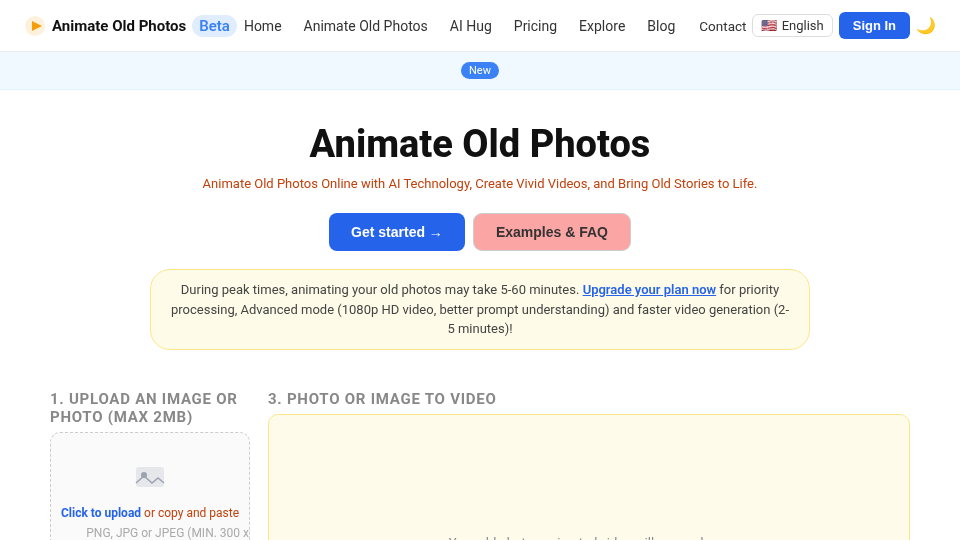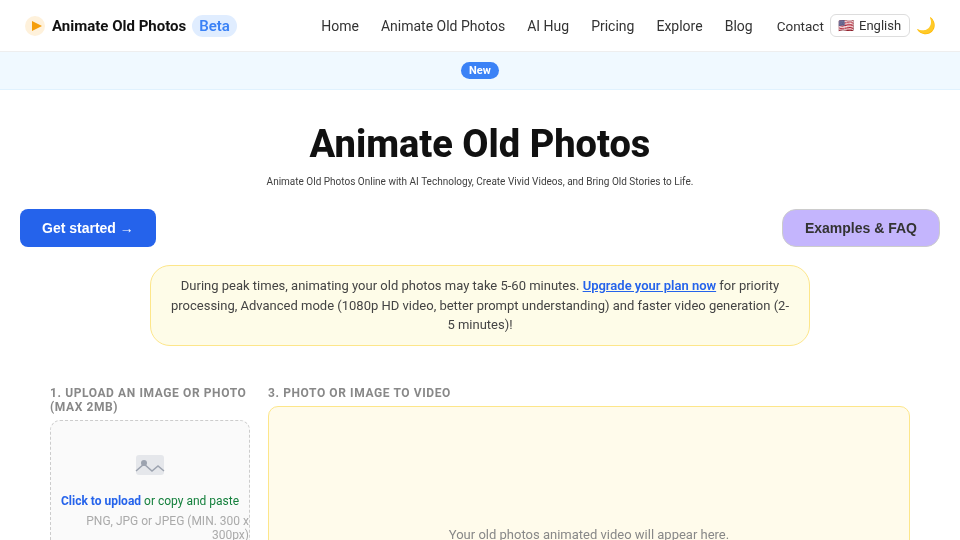--- a/index.html
+++ b/index.html
@@ -13,45 +13,45 @@
     .nav-links { display: flex; align-items: center; gap: 22px; font-size: 14px; color: #333; }
     .nav-links a { text-decoration: none; color: #333; }
     .nav-right { display: flex; align-items: center; gap: 6px; margin-left: 24px; }
     .nav-contact { font-size: 13.5px; color: #333; }
     .nav-lang { display: flex; align-items: center; gap: 4px; font-size: 13px; color: #333; border: 1px solid #ddd; border-radius: 6px; padding: 3px 8px; cursor: pointer; }
     .nav-signin { background: #2563eb; color: #fff; border: none; border-radius: 6px; padding: 6px 14px; font-size: 13px; font-weight: 600; cursor: pointer; }
     .nav-theme { font-size: 16px; cursor: pointer; color: #555; }
 
     
     .banner { background: #f0f9ff; border-bottom: 1px solid #e0f2fe; padding: 10px 0; text-align: center; display: flex; align-items: center; justify-content: center; gap: 8px; }
-    .banner-new { background: #3b82f6; color: #fff; font-size: 11px; font-weight: 700; padding: 2px 8px; border-radius: 999px; }
+    .banner-new { background: #3b82f6; color: #fff; font-size: 11px; font-weight: 400; padding: 2px 8px; border-radius: 999px; }
     .banner-text { font-size: 13px; color: #444; }
 
     
     .hero { text-align: center; padding: 32px 20px 18px; }
     .hero h1 { font-size: 38px; font-weight: 800; color: #111; margin-bottom: 10px; }
-    .hero p { font-size: 10px; color: #404040; margin-bottom: 22px; }
-    .hero-buttons { display: flex; gap: 8px; justify-content: space-between; margin-bottom: 18px; }
+    .hero p { font-size: 13px; color: #c2410c; margin-bottom: 22px; }
+    .hero-buttons { display: flex; gap: 8px; justify-content: center; margin-bottom: 18px; }
     .btn-primary { background: #2563eb; color: #fff; border: none; border-radius: 8px; padding: 10px 22px; font-size: 14px; font-weight: 600; cursor: pointer; display: flex; align-items: center; gap: 6px; }
-    .btn-secondary { background: #c4b5fd; color: #333; border: 1.5px solid #ccc; border-radius: 14px; padding: 10px 22px; font-size: 14px; font-weight: 600; cursor: pointer; }
+    .btn-secondary { background: #fca5a5; color: #333; border: 1.5px solid #ccc; border-radius: 9px; padding: 10px 22px; font-size: 14px; font-weight: 600; cursor: pointer; }
 
     
     .notice { background: #fefce8; border: 1px solid #fde68a; border-radius: 20px; padding: 10px 18px; max-width: 660px; margin: 0 auto 22px; font-size: 13px; color: #444; line-height: 1.5; }
     .notice a { color: #2563eb; text-decoration: underline; font-weight: 600; }
 
     
     .main-area { display: flex; gap: 18px; max-width: 900px; margin: 0 auto; padding: 0 20px 30px; }
 
     
     .left-panel { flex: 0 0 200px; display: flex; flex-direction: column; gap: 14px; }
-    .section-label { font-size: 12px; font-weight: 700; color: #888; letter-spacing: 0.05em; text-transform: uppercase; margin-bottom: 6px; }
+    .section-label { font-size: 15px; font-weight: 700; color: #888; letter-spacing: 0.05em; text-transform: uppercase; margin-bottom: 6px; }
     .upload-box { border: 1.5px dashed #ccc; border-radius: 10px; background: #fafafa; display: flex; flex-direction: column; align-items: center; justify-content: center; height: 152px; cursor: pointer; gap: 6px; }
     .upload-icon { color: #bbb; font-size: 28px; }
     .upload-text { font-size: 12px; color: #666; text-align: center; }
-    .upload-text span { color: #15803d; }
+    .upload-text span { color: #c2410c; }
     .upload-sub { font-size: 12px; color: #aaa; text-align: right; }
 
     
     .right-panel { flex: 1; }
     .video-box { border: 1.5px solid #fde68a; background: #fffbeb; border-radius: 10px; height: 258px; display: flex; align-items: center; justify-content: center; padding: 16px; }
     .video-placeholder-text { font-size: 13px; color: #888; text-align: center; }
   </style>
 </head>
 <body>
 
@@ -71,20 +71,21 @@
     <a href="#">Pricing</a>
     <a href="#">Explore</a>
     <a href="#">Blog</a>
   </div>
   <div class="nav-right">
     <span class="nav-contact">Contact</span>
     <div class="nav-lang">
       <span>🇺🇸</span>
       <span>English</span>
     </div>
+    <button class="nav-signin">Sign In</button>
     <span class="nav-theme">🌙</span>
   </div>
 </nav>
 
 <div class="banner">
   <span class="banner-new">New</span>
 </div>
 
 <div class="hero">
   <h1>Animate Old Photos</h1>

